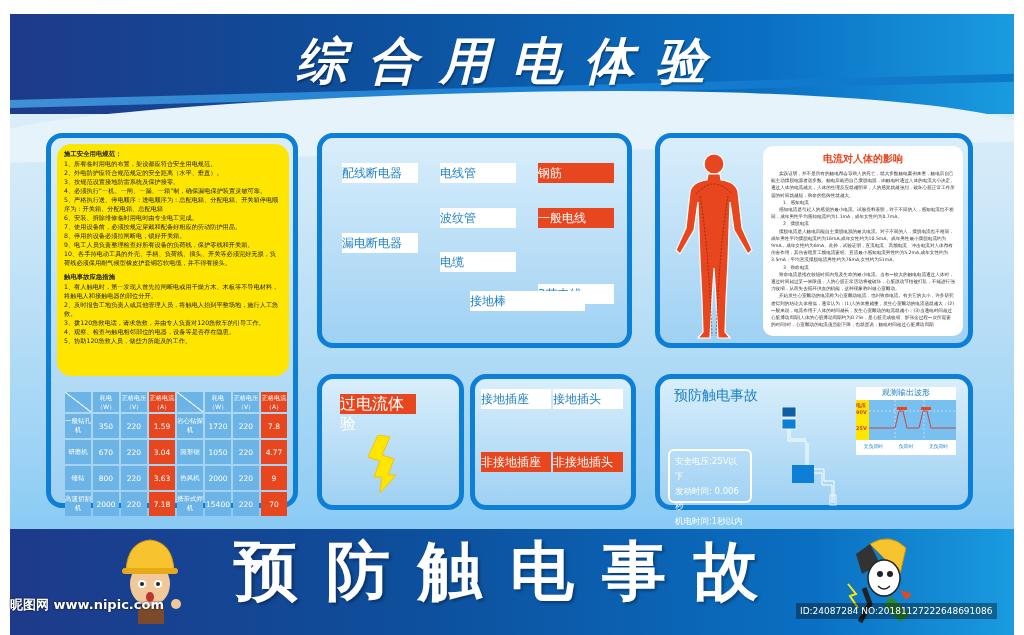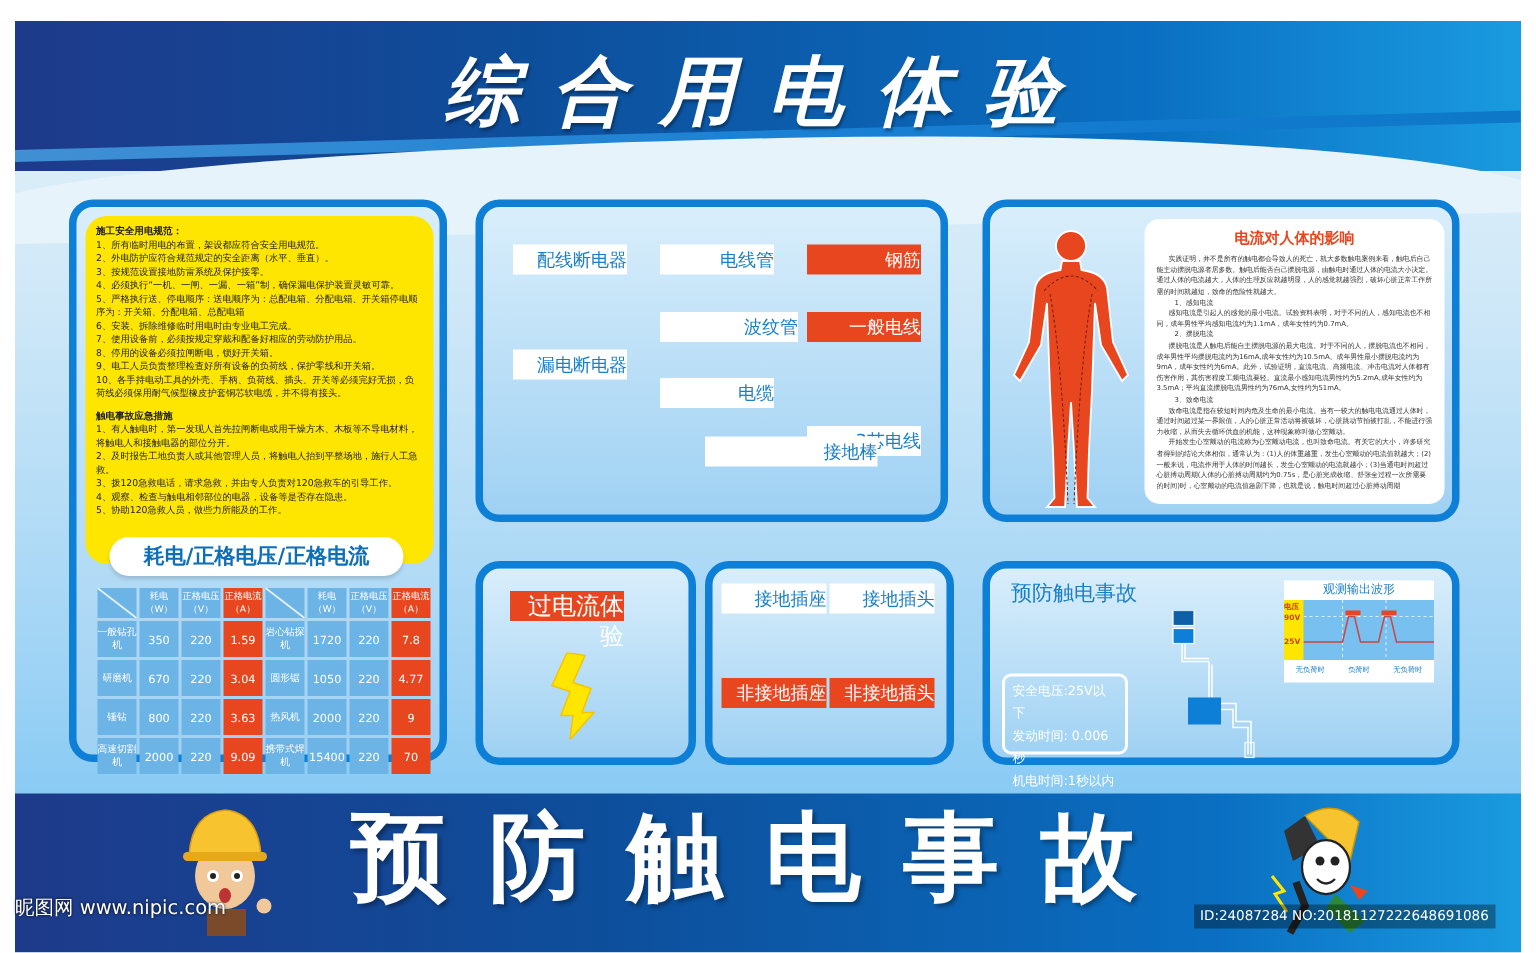--- a/index.html
+++ b/index.html
@@ -65,21 +65,21 @@
   .power-table td.red { background: #e8461f; }
   .power-table td.name { font-size: 6.5px; }
   .power-table td.diag {
     background: linear-gradient(to top right, #6cb4e6 calc(50% - 1px), #fff 50%, #6cb4e6 calc(50% + 1px));
   }
 
   
   #p-mid { left: 307px; top: 119px; width: 315px; height: 215px; }
   .tag {
     position: absolute; height: 20px; background: #fff; color: #1a7fc7; font-size: 12px;
-    line-height: 20px; text-align: right;
+    line-height: 20px; text-align: left;
   }
   .tag.red { background: #e8461f; color: #fff; }
 
   
   #p-right { left: 645px; top: 119px; width: 318px; height: 215px; }
   .body-figure { position: absolute; left: 8px; top: 12px; width: 92px; height: 192px; }
   .effect-box {
     position: absolute; left: 103px; top: 8px; width: 200px; height: 190px;
     background: #fff; border-radius: 10px; padding: 6px 8px; overflow: hidden;
   }
@@ -113,21 +113,21 @@
     background: linear-gradient(90deg, #1e3a8a 0%, #0d4f9c 40%, #0a6fc2 80%, #1a9be0 100%);
   }
   .bottom-title {
     position: absolute; left: 200px; top: 528px; width: 620px; text-align: center;
     color: #fff; font-weight: bold; font-size: 64px; letter-spacing: 28px;
     font-family: "DejaVu Sans", sans-serif; text-shadow: 2px 2px 3px rgba(0,0,0,.35);
   }
   .worker-left { position: absolute; left: 116px; top: 534px; width: 70px; height: 90px; }
   .worker-right { position: absolute; left: 840px; top: 534px; width: 80px; height: 90px; }
   .wm-left {
-    position: absolute; left: 10px; top: 596px; color: #fff; font-size: 13px; font-weight: normal;
+    position: absolute; left: 10px; top: 596px; color: #fff; font-size: 13px; font-weight: bold;
     text-shadow: 0 0 2px #000;
   }
   .wm-right {
     position: absolute; left: 796px; top: 603px; height: 16px; padding: 0 4px;
     background: rgba(0,0,0,.35); color: #fff; font-size: 9px; line-height: 16px;
   }
 </style>
 </head>
 <body>
 
@@ -153,21 +153,20 @@
       <div>10、各手持电动工具的外壳、手柄、负荷线、插头、开关等必须完好无损，负荷线必须保用耐气候型橡皮护套铜芯软电缆，并不得有接头。</div>
       <div class="gap"></div>
       <div class="h">触电事故应急措施</div>
       <div>1、有人触电时，第一发现人首先拉闸断电或用干燥方木、木板等不导电材料，将触电人和接触电器的部位分开。</div>
       <div>2、及时报告工地负责人或其他管理人员，将触电人抬到平整场地，施行人工急救。</div>
       <div>3、拨120急救电话，请求急救，并由专人负责对120急救车的引导工作。</div>
       <div>4、观察、检查与触电相邻部位的电器，设备等是否存在隐患。</div>
       <div>5、协助120急救人员，做些力所能及的工作。</div>
     </div>
 
-    <div class="table-title">耗电/正格电压/正格电流</div>
 
     <table class="power-table">
       <tbody>
           <tr>
         <td class="hd diag"></td>
         <td class="hd">耗电（W）</td>
         <td class="hd">正格电压（V）</td>
         <td class="hd red">正格电流（A）</td>
         <td class="hd diag"></td>
         <td class="hd">耗电（W）</td>
@@ -201,35 +200,35 @@
         <td class="red">3.63</td>
         <td class="name">热风机</td>
         <td>2000</td>
         <td>220</td>
         <td class="red">9</td>
       </tr>
       <tr>
         <td class="name">高速切割机</td>
         <td>2000</td>
         <td>220</td>
-        <td class="red">9.09</td>
+        <td class="red">7.18</td>
         <td class="name">携带式焊机</td>
         <td>15400</td>
         <td>220</td>
         <td class="red">70</td>
       </tr>
     </tbody>
       </table>
   </div>
 
   <div class="panel" id="p-mid">
     <div class="tag" style="left:20px;top:25px;width:76px;">配线断电器</div>
     <div class="tag" style="left:118px;top:25px;width:76px;">电线管</div>
     <div class="tag red" style="left:216px;top:25px;width:76px;">钢筋</div>
-    <div class="tag" style="left:118px;top:70px;width:92px;">波纹管</div>
+    <div class="tag" style="left:118px;top:70px;width:76px;">波纹管</div>
     <div class="tag red" style="left:216px;top:70px;width:76px;">一般电线</div>
     <div class="tag" style="left:20px;top:95px;width:76px;">漏电断电器</div>
     <div class="tag" style="left:118px;top:114px;width:76px;">电缆</div>
     <div class="tag" style="left:216px;top:114px;width:76px;margin-top:32px;">3芯电线</div>
     <div class="tag" style="left:148px;top:153px;width:115px;">接地棒</div>
   </div>
 
   <div class="panel" id="p-right">
     <svg class="body-figure" viewBox="0 0 92 192">
       <g fill="#e8461f" stroke="#fff" stroke-width="1.2">

